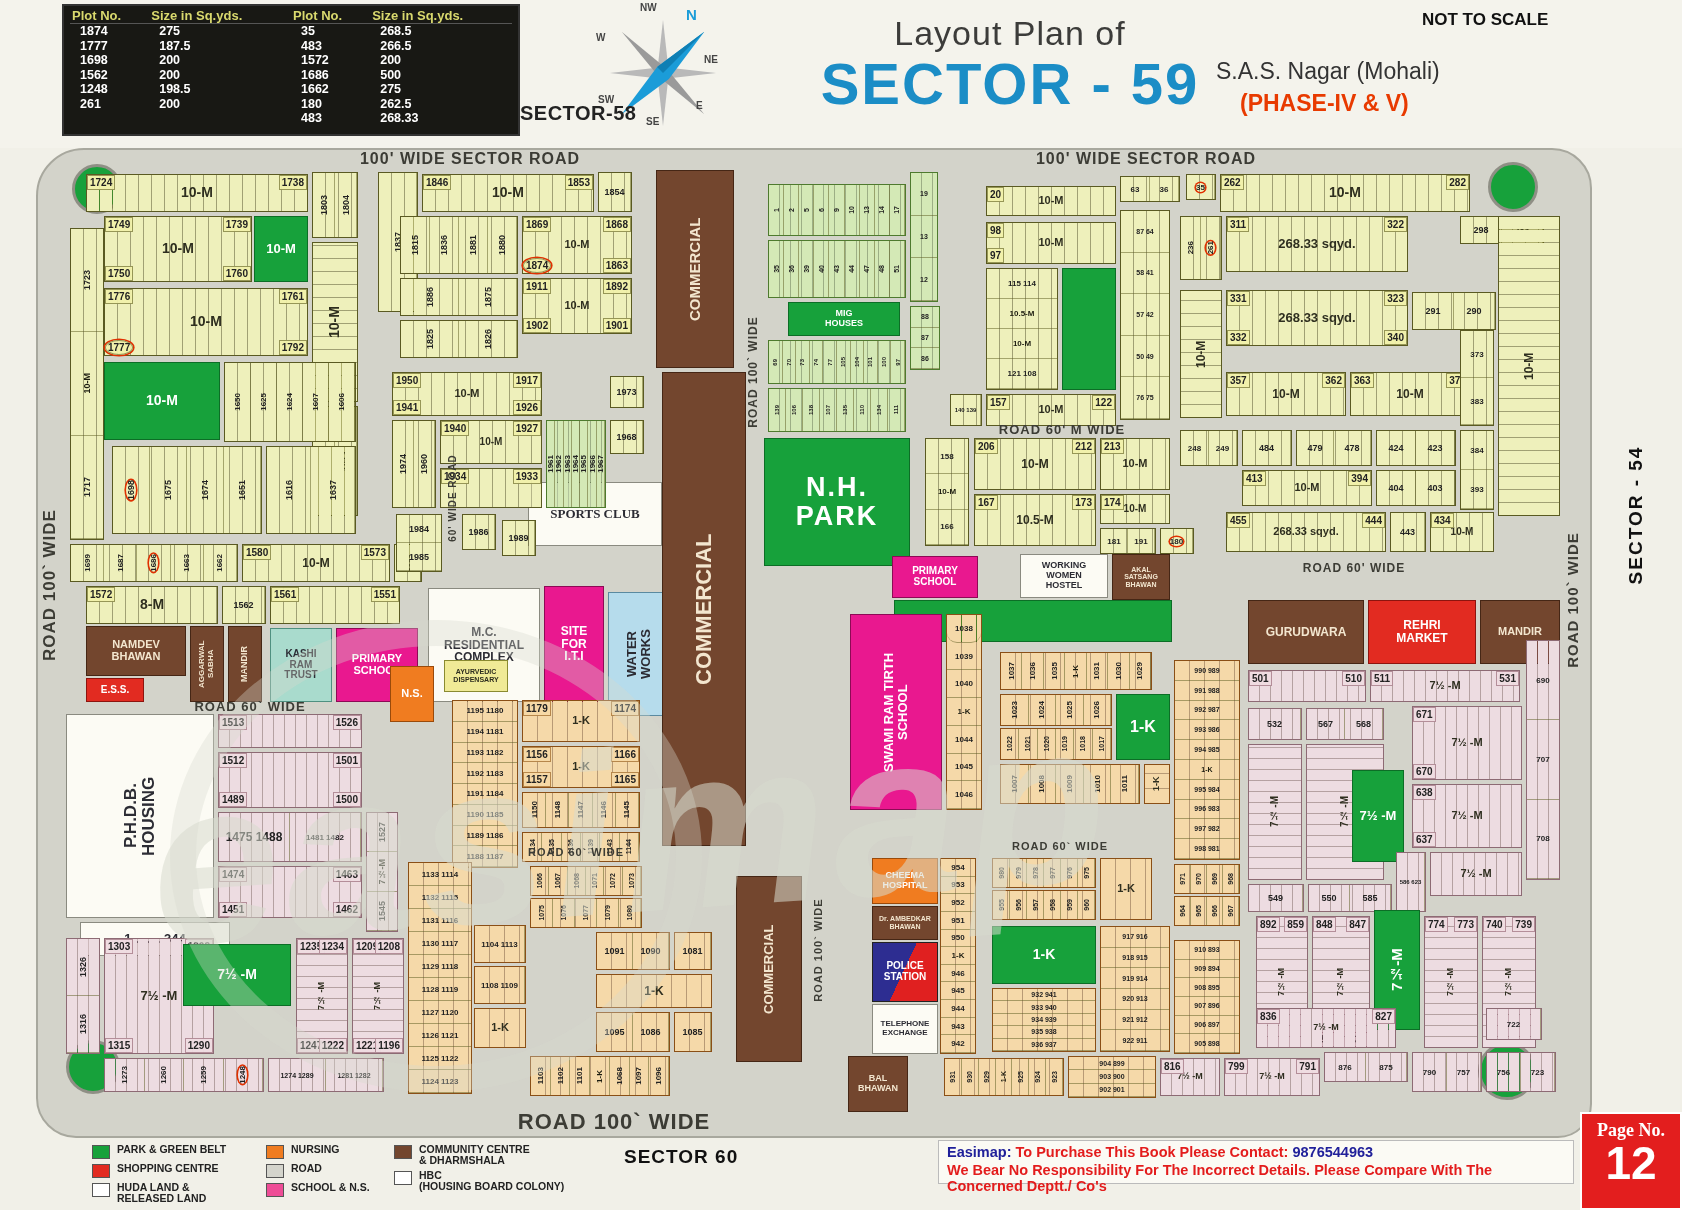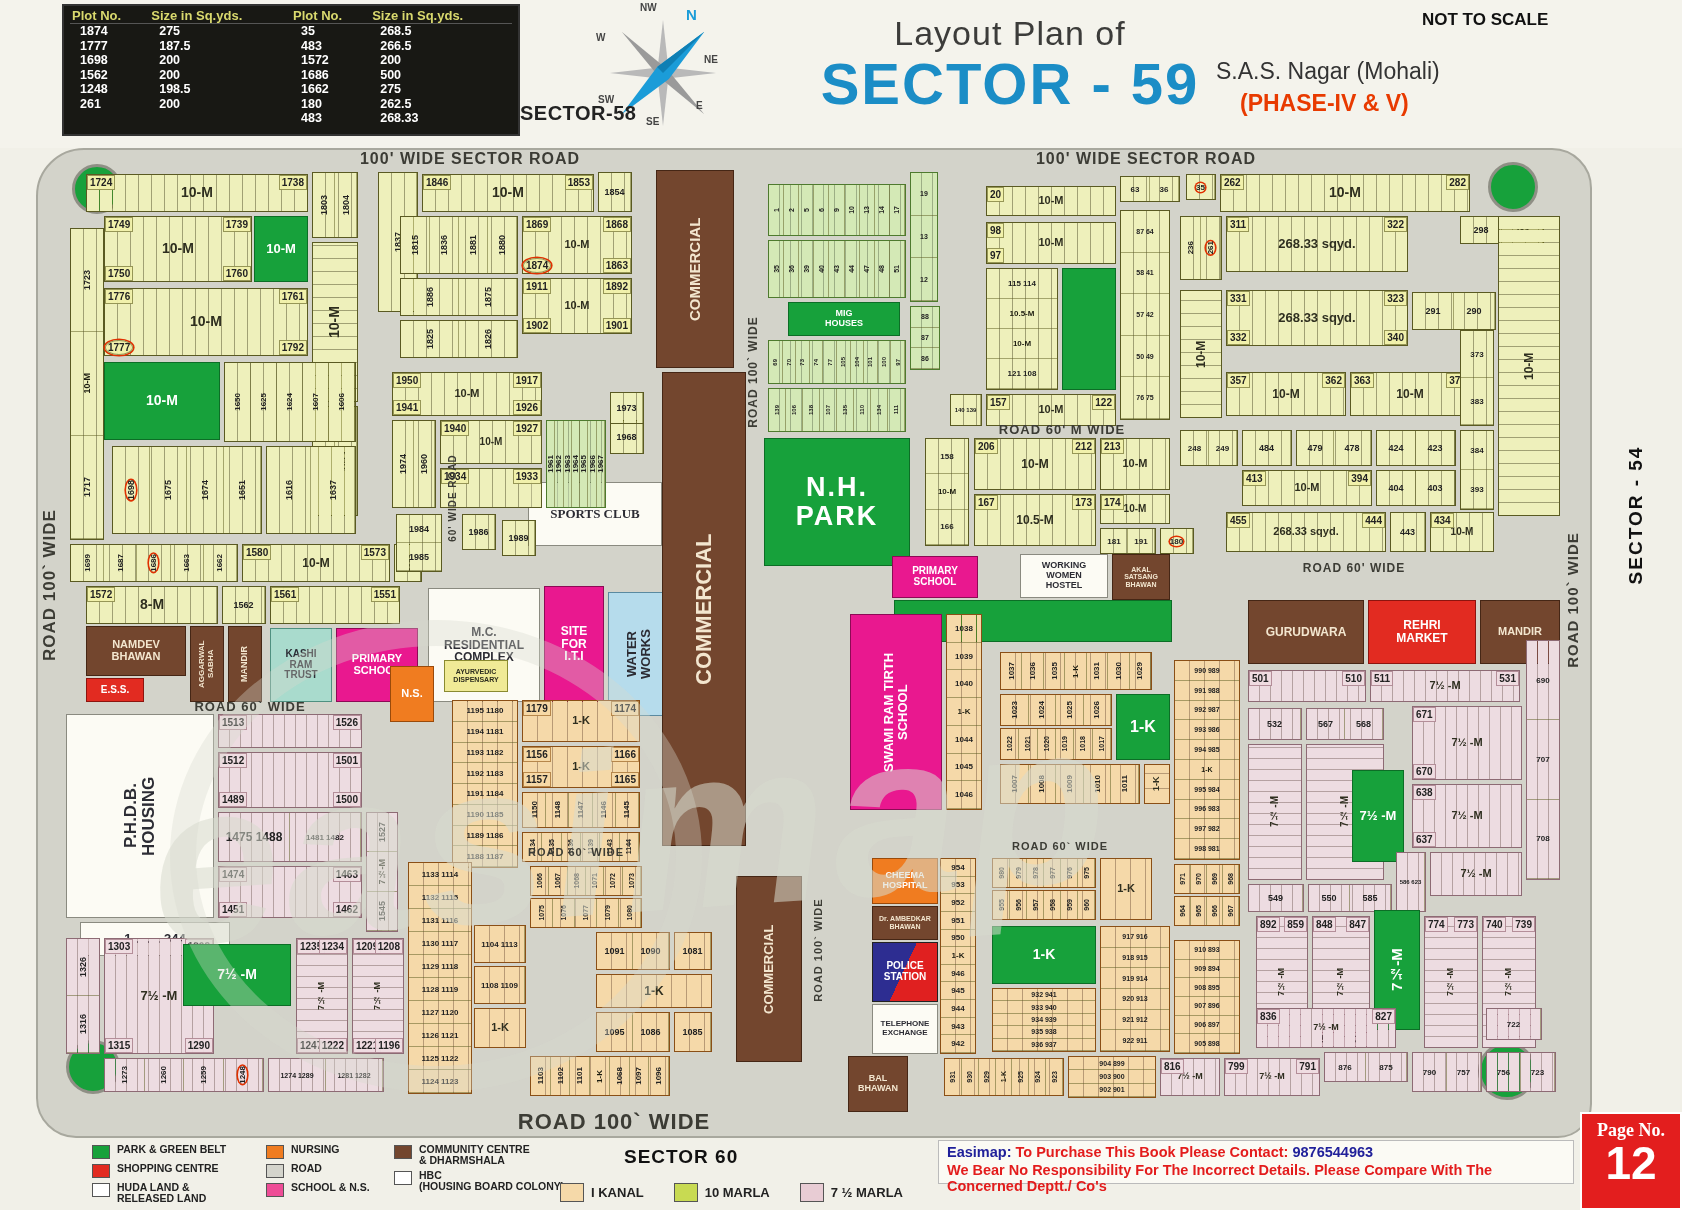--- a/index.html
+++ b/index.html
@@ -414,21 +414,21 @@
           </div>
         </div>
       </div>
       <div class="blk t-m10" style="left: 610px; top: 420px; width: 34px; height: 34px;">
         <div class="cells">
           <div class="cell" style="font-size: 9px;">
             <span>1968</span>
           </div>
         </div>
       </div>
-      <div class="blk t-m10" style="left: 610px; top: 392px; width: 34px; height: 32px;">
+      <div class="blk t-m10" style="left: 610px; top: 376px; width: 34px; height: 32px;">
         <div class="cells">
           <div class="cell" style="font-size: 9px;">
             <span>1973</span>
           </div>
         </div>
       </div>
       <div class="blk t-m10" style="left: 396px; top: 514px; width: 46px; height: 58px;">
         <div class="cells col">
           <div class="cell" style="font-size: 9px;">
             <span>1984</span>
@@ -827,21 +827,21 @@
         <span class="lbl" style="font-size: 7px;">AKAL
 SATSANG
 BHAWAN</span>
       </div>
       <div class="blk t-sch vert" style="left: 850px; top: 614px; width: 92px; height: 196px;">
         <span class="lbl" style="font-size: 13px;">SWAMI RAM TIRTH
 SCHOOL</span>
       </div>
       <div class="blk t-k1" style="left: 946px; top: 614px; width: 36px; height: 196px;">
         <div class="cells col">
-          <div class="cell" style="font-size: 8px;">
+          <div class="cell" style="font-size: 8px; border-radius: 10px;">
             <span>1038</span>
           </div>
           <div class="cell" style="font-size: 8px;">
             <span>1039</span>
           </div>
           <div class="cell" style="font-size: 8px;">
             <span>1040</span>
           </div>
           <div class="cell big" style="font-size: 8px;">
             <span>1-K</span>
@@ -1947,34 +1947,20 @@
           <span class="legsw" style="background: rgb(115, 70, 46);"></span>
           <span class="legtx">COMMUNITY CENTRE
 &amp; DHARMSHALA</span>
         </div>
         <div class="legitem">
           <span class="legsw" style="background: rgb(255, 255, 255);"></span>
           <span class="legtx">HBC
 (HOUSING BOARD COLONY)</span>
         </div>
       </div>
-    <div class="sizes" id="legsizes">
-        <div class="legitem sizeitem">
-          <span class="legsw" style="background: rgb(245, 217, 169);"></span>
-          <span class="legtx">I    KANAL</span>
-        </div>
-        <div class="legitem sizeitem">
-          <span class="legsw" style="background: rgb(200, 218, 82);"></span>
-          <span class="legtx">10  MARLA</span>
-        </div>
-        <div class="legitem sizeitem">
-          <span class="legsw" style="background: rgb(232, 204, 212);"></span>
-          <span class="legtx">7 ½ MARLA</span>
-        </div>
-      </div>
     <div class="sector60">SECTOR 60</div>
     <div class="note">
       <div class="l1">
         <span class="brand">Easimap:</span>
         <span class="red">To Purchase This Book Please Contact:</span>
         <span class="phone">9876544963</span>
       </div>
       <div class="l2">We Bear No Responsibility For The Incorrect Details. Please Compare With The Concerned Deptt./ Co's</div>
     </div>
     <div class="pagebox">

